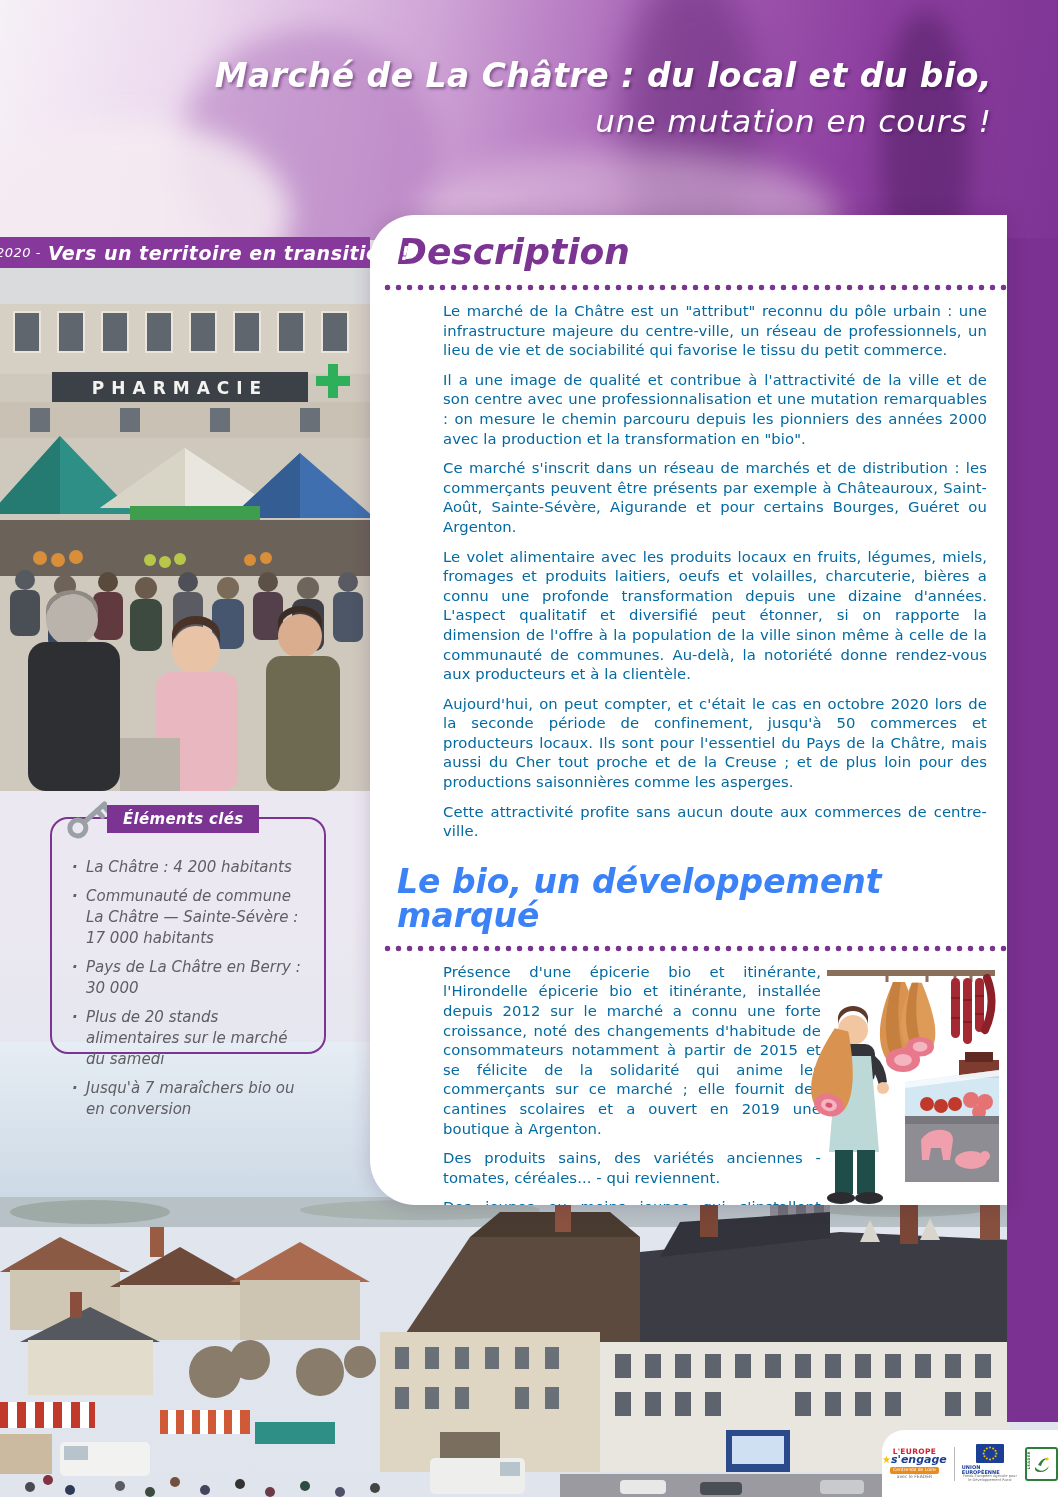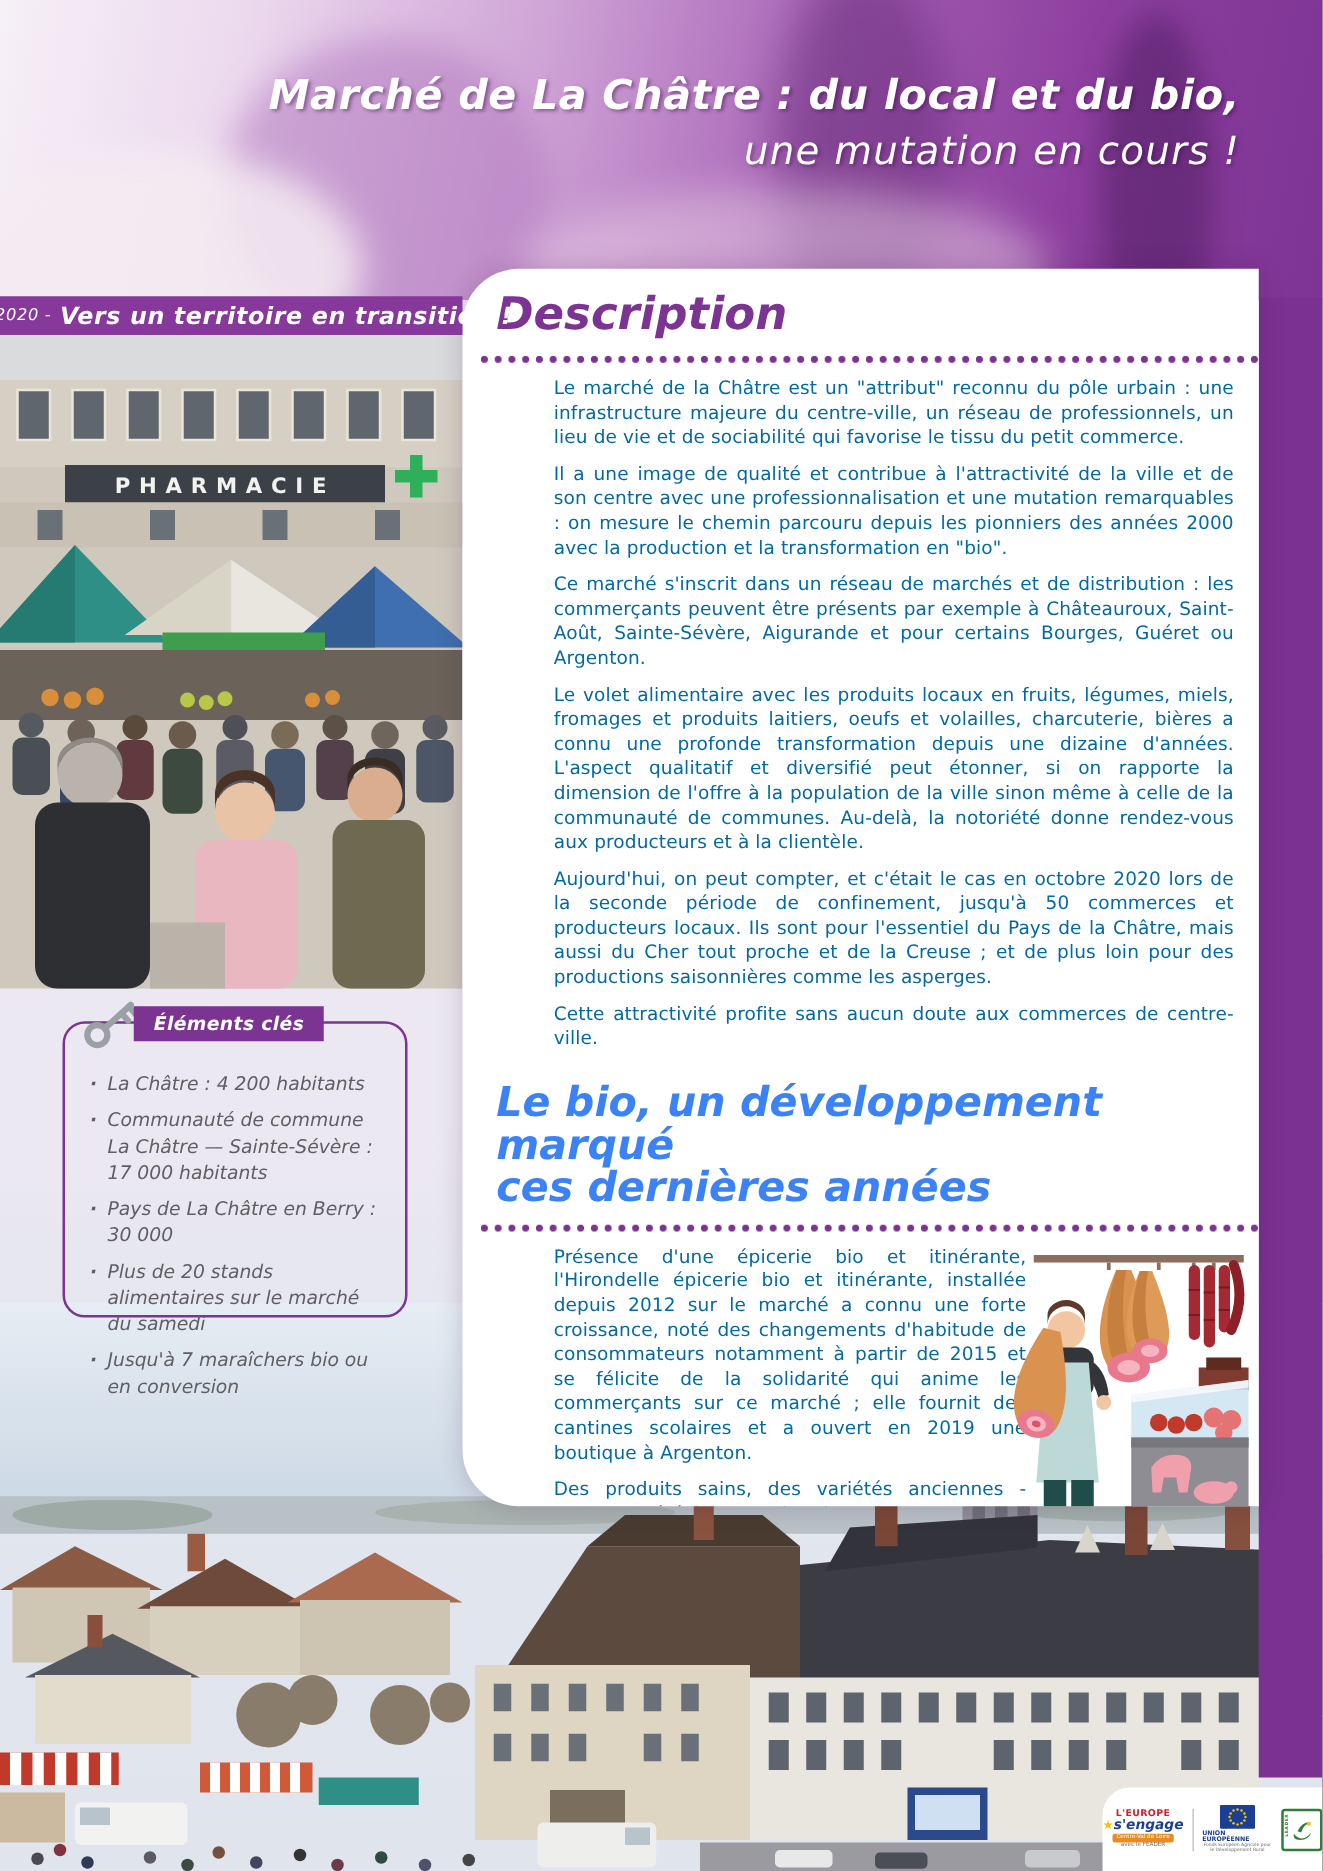--- a/index.html
+++ b/index.html
@@ -370,21 +370,20 @@
       <p>Le marché de la Châtre est un "attribut" reconnu du pôle urbain : une infrastructure majeure du centre-ville, un réseau de professionnels, un lieu de vie et de sociabilité qui favorise le tissu du petit commerce.</p>
       <p>Il a une image de qualité et contribue à l'attractivité de la ville et de son centre avec une professionnalisation et une mutation remarquables : on mesure le chemin parcouru depuis les pionniers des années 2000 avec la production et la transformation en "bio".</p>
       <p>Ce marché s'inscrit dans un réseau de marchés et de distribution : les commerçants peuvent être présents par exemple à Châteauroux, Saint-Août, Sainte-Sévère, Aigurande et pour certains Bourges, Guéret ou Argenton.</p>
       <p>Le volet alimentaire avec les produits locaux en fruits, légumes, miels, fromages et produits laitiers, oeufs et volailles, charcuterie, bières a connu une profonde transformation depuis une dizaine d'années. L'aspect qualitatif et diversifié peut étonner, si on rapporte la dimension de l'offre à la population de la ville sinon même à celle de la communauté de communes. Au-delà, la notoriété donne rendez-vous aux producteurs et à la clientèle.</p>
       <p>Aujourd'hui, on peut compter, et c'était le cas en octobre 2020 lors de la seconde période de confinement, jusqu'à 50 commerces et producteurs locaux. Ils sont pour l'essentiel du Pays de la Châtre, mais aussi du Cher tout proche et de la Creuse ; et de plus loin pour des productions saisonnières comme les asperges.</p>
       <p>Cette attractivité profite sans aucun doute aux commerces de centre-ville.</p>
     </div>
 
     <div class="h2">
       <div>Le bio, un développement marqué</div>
-      <div>ces dernières années</div>
     </div>
     <div class="dots"></div>
 
     <div class="body-text">
       <div class="butcher-float">
         <svg width="190" height="248" viewBox="0 0 190 248">
 
           <rect x="18" y="6" width="168" height="6" fill="#8a6f5c"></rect>
           <path d="M78,12 v6 M118,12 v6 M146,12 v6 M162,12 v6" stroke="#8a6f5c" stroke-width="3"></path>
 

